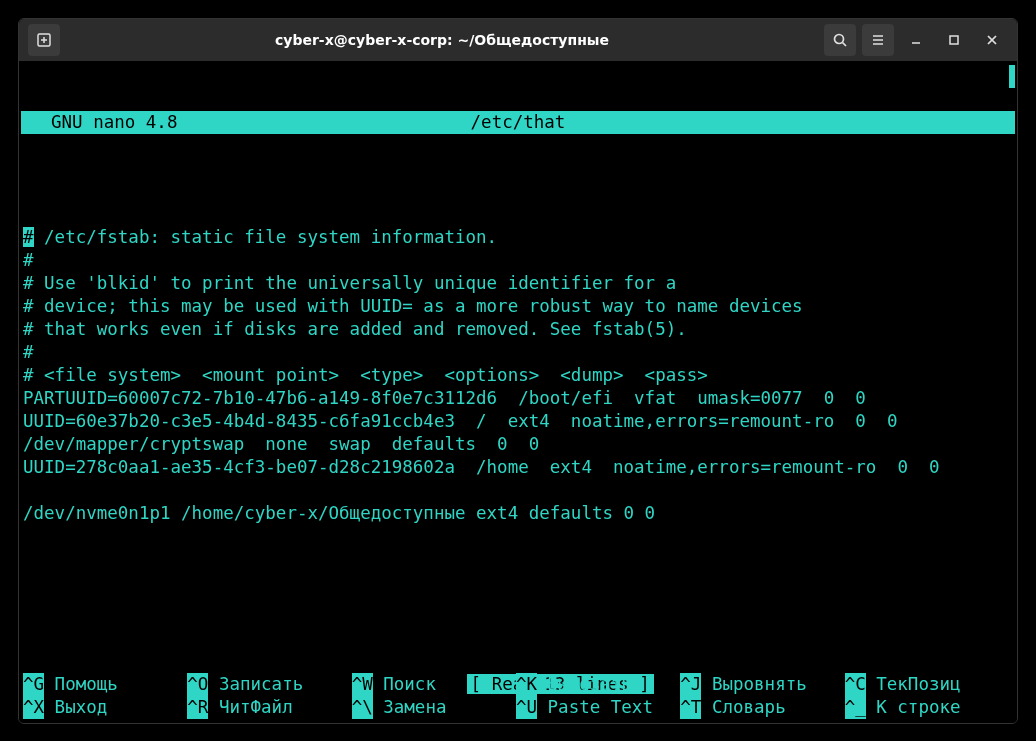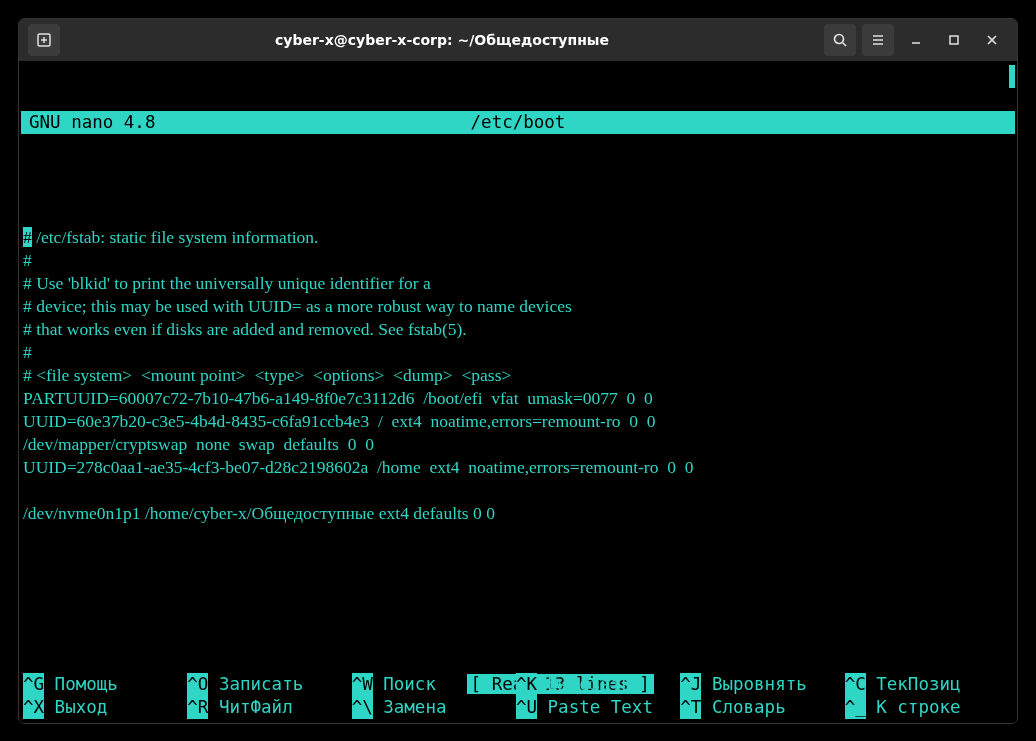--- a/index.html
+++ b/index.html
@@ -65,27 +65,27 @@
       line-height: 23px;
       color: #2fd6c5;
       white-space: pre;
     }
     .nano-header {
       background: #2fd6c5;
       color: #000;
       height: 23px;
       display: flex;
     }
-    .nano-header .hleft { padding-left: 8px; }
+    .nano-header .hleft { padding-left: 30px; }
     .nano-header .hcenter {
       position:absolute;
       left:0; right:0;
       text-align:center;
     }
-    .content-line { padding-left: 2px; height:23px;font-family:Liberation Serif, serif; }
+    .content-line { padding-left: 2px; height:23px; }
     .cursor {
       background: #2fd6c5;
       color: #000;
     }
     .status-row {
       position: absolute;
       bottom: 48px;
       left: 0; right: 0;
       text-align: center;
       height:23px;
@@ -167,21 +167,21 @@
             <line x1="3" y1="3" x2="11" y2="11" stroke="#e0e0e0" stroke-width="1.7"></line>
             <line x1="11" y1="3" x2="3" y2="11" stroke="#e0e0e0" stroke-width="1.7"></line>
           </svg>
       </div>
     </div>
   </div>
 
   <div class="terminal">
     <div class="term-inner">
       <div class="nano-header">
-        <span class="hcenter">/etc/boot</span>
+        <span class="hcenter">/etc/that</span>
         <span class="hleft">GNU nano 4.8</span>
       </div>
       <div class="scrollbar"></div>
 
       <div id="content-host"><div class="content-line"><span class="cursor">#</span> /etc/fstab: static file system information.</div><div class="content-line">#</div><div class="content-line"># Use 'blkid' to print the universally unique identifier for a</div><div class="content-line"># device; this may be used with UUID= as a more robust way to name devices</div><div class="content-line"># that works even if disks are added and removed. See fstab(5).</div><div class="content-line">#</div><div class="content-line"># &lt;file system&gt;  &lt;mount point&gt;  &lt;type&gt;  &lt;options&gt;  &lt;dump&gt;  &lt;pass&gt;</div><div class="content-line">PARTUUID=60007c72-7b10-47b6-a149-8f0e7c3112d6  /boot/efi  vfat  umask=0077  0  0</div><div class="content-line">UUID=60e37b20-c3e5-4b4d-8435-c6fa91ccb4e3  /  ext4  noatime,errors=remount-ro  0  0</div><div class="content-line">/dev/mapper/cryptswap  none  swap  defaults  0  0</div><div class="content-line">UUID=278c0aa1-ae35-4cf3-be07-d28c2198602a  /home  ext4  noatime,errors=remount-ro  0  0</div><div class="content-line"></div><div class="content-line">/dev/nvme0n1p1 /home/cyber-x/Общедоступные ext4 defaults 0 0</div></div>
 
       <div class="status-row">
         <span class="status-box">[ Read 13 lines ]</span>
       </div>
 

